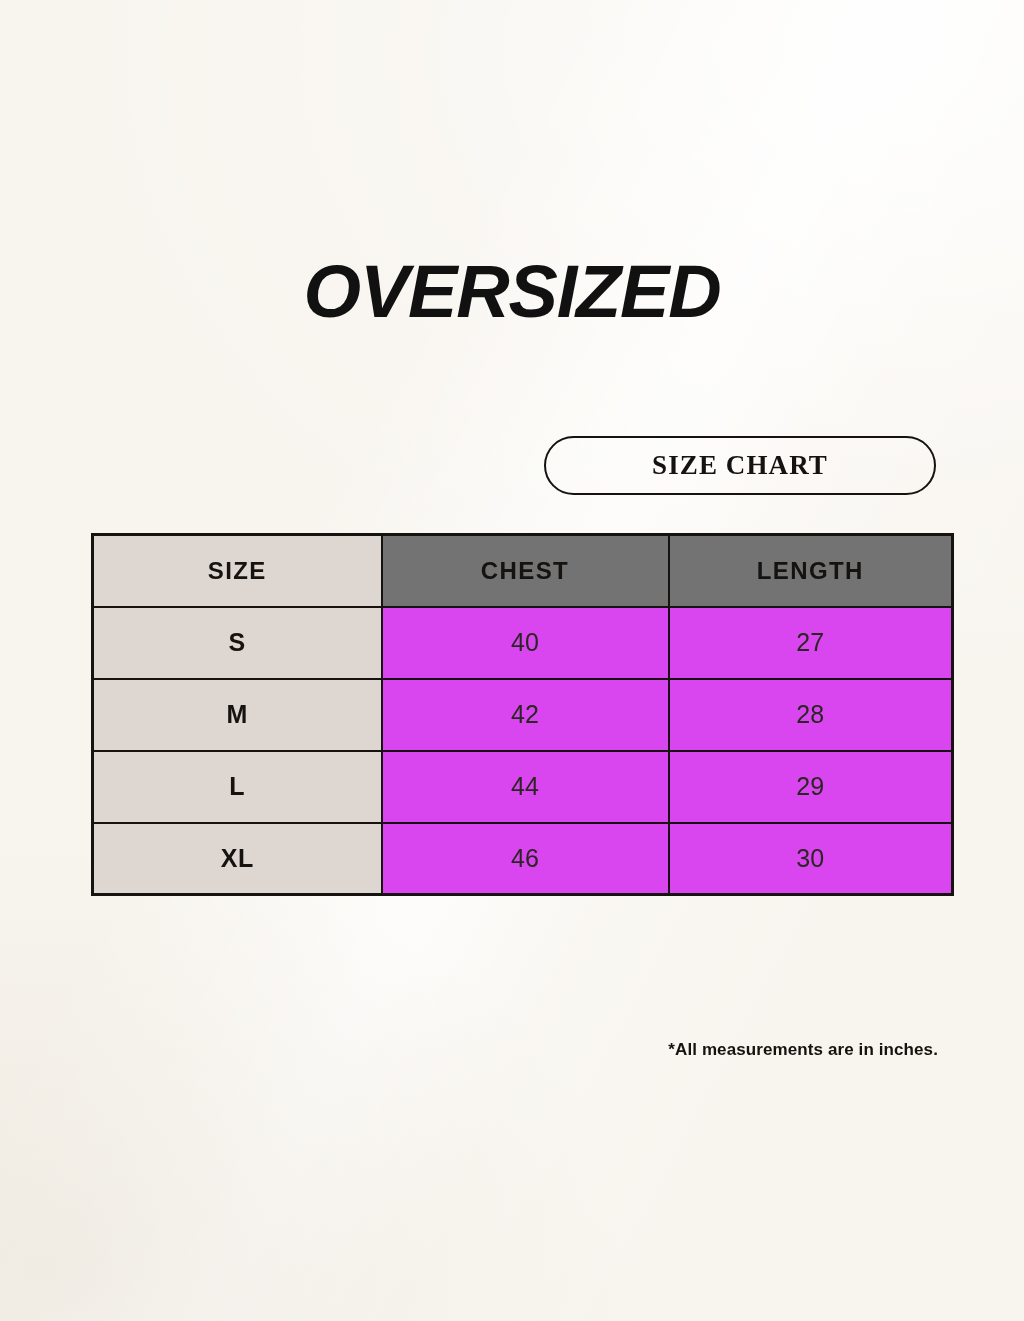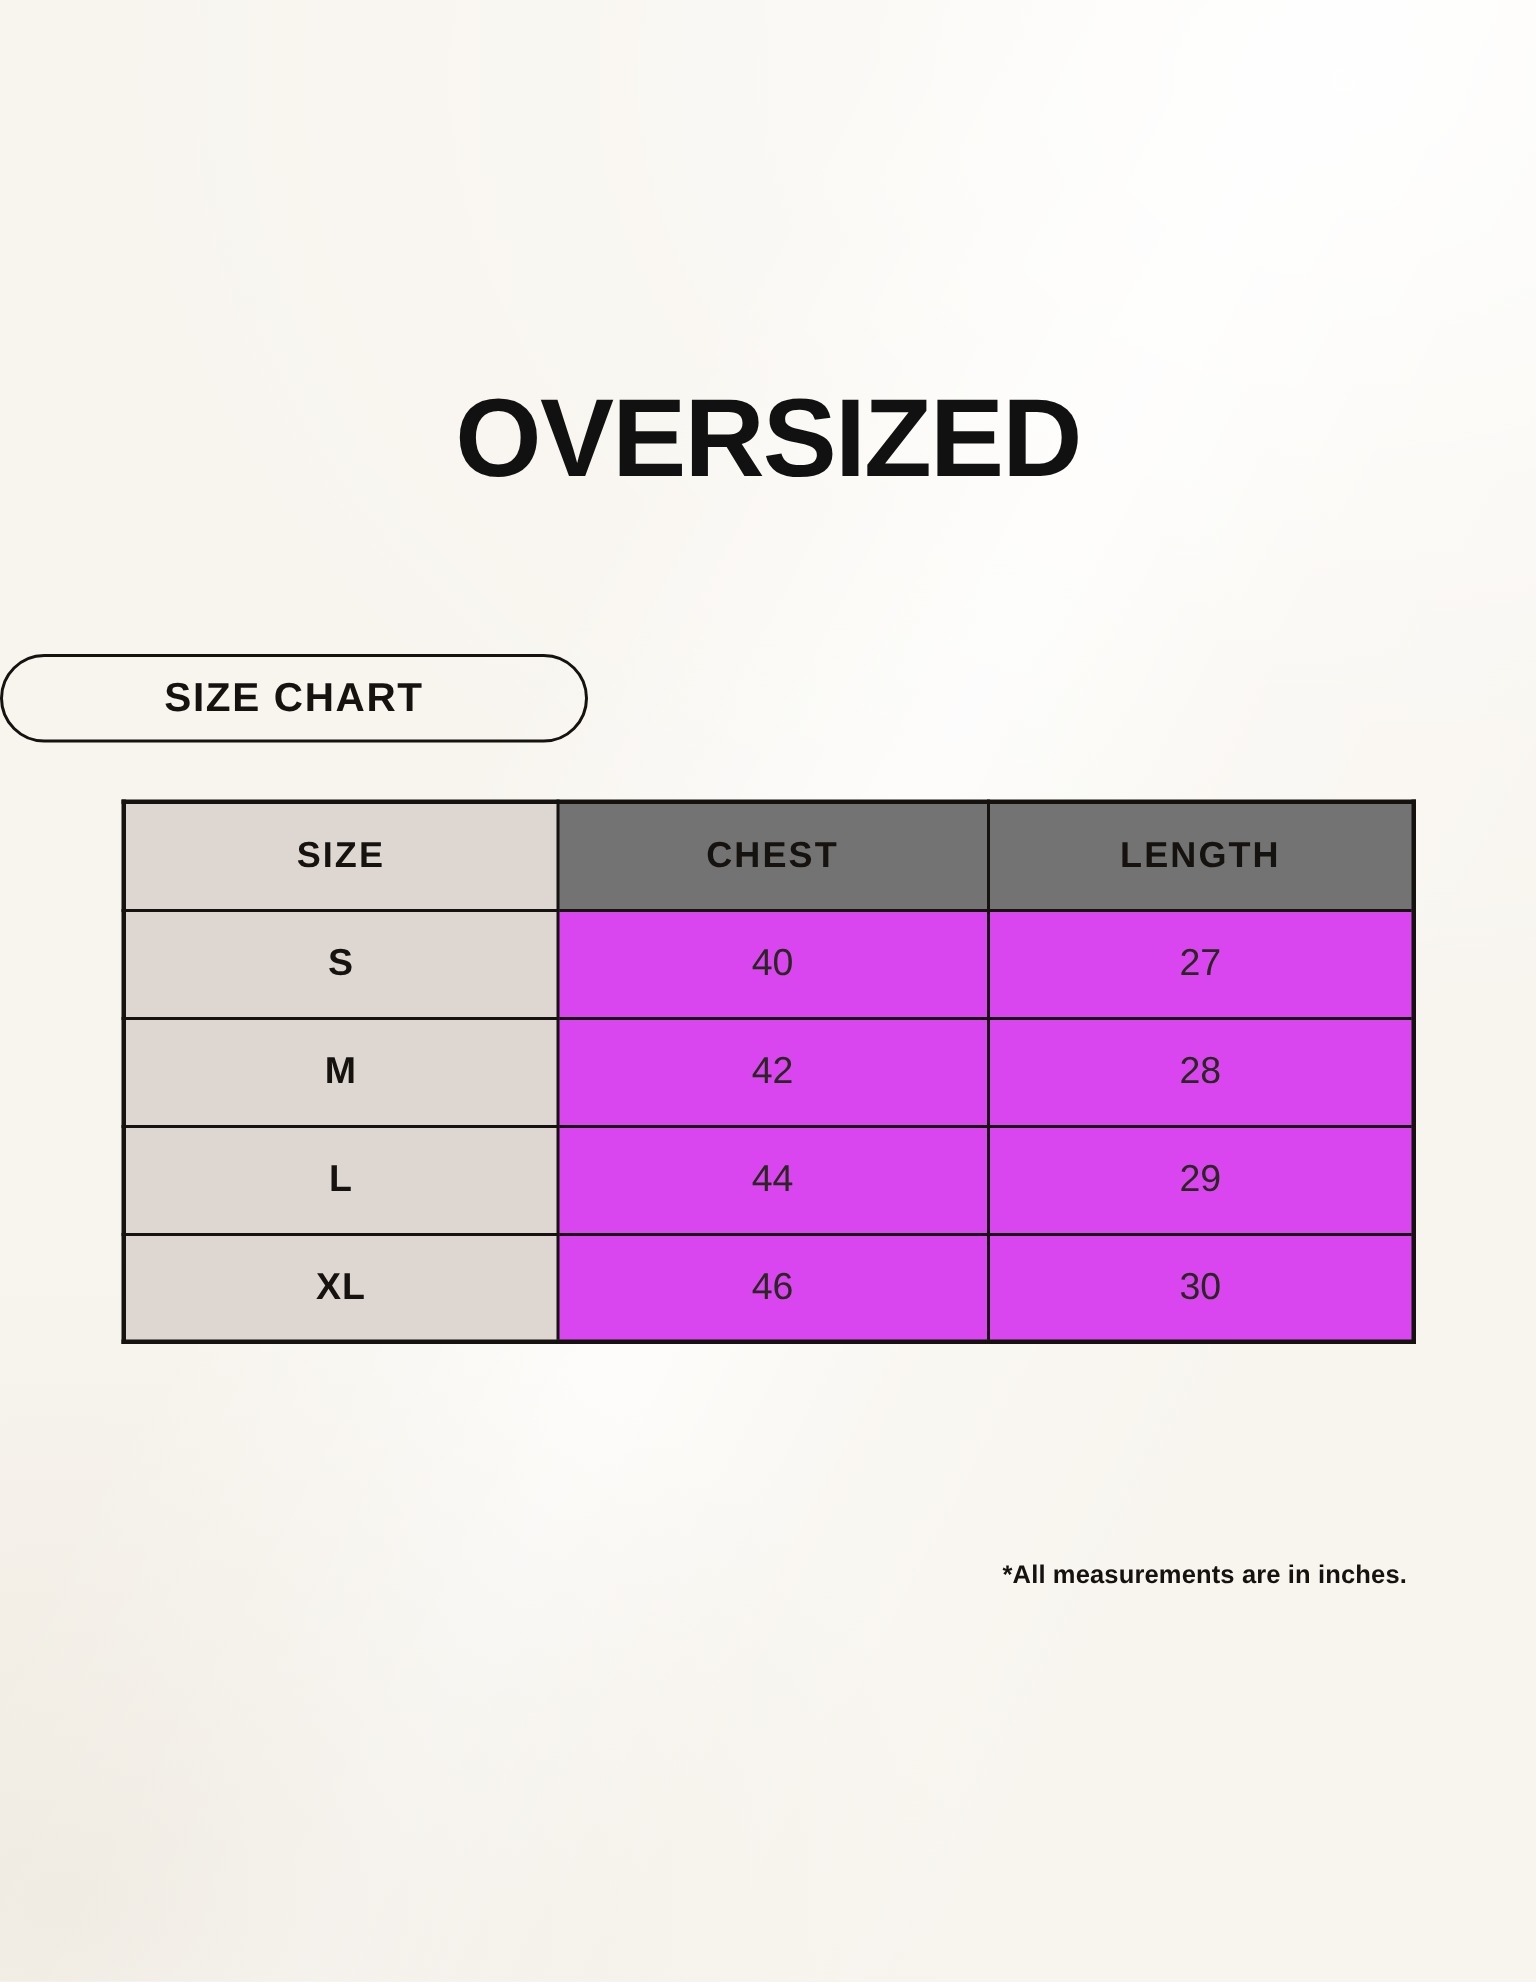--- a/index.html
+++ b/index.html
@@ -60,31 +60,33 @@
     position: absolute;
     left: 0;
     top: 258px;
     width: 1024px;
     text-align: center;
     font-size: 74px;
     line-height: 0.93;
     font-weight: 700;
     letter-spacing: -1.2px;
     color: #111111;
+    font-style: italic;
   }
   .title .line { display: block; }
 
   
   .pill-wrap {
     position: absolute;
     left: 0;
     top: 436px;
     width: 936px;
     display: flex;
-    justify-content: flex-start;
+    justify-content: flex-end;
+    font-family: Liberation Serif, serif;
   }
   .pill {
     width: 392px;
     height: 59px;
     border: 2.5px solid #15120F;
     border-radius: 999px;
     display: flex;
     align-items: center;
     justify-content: center;
     background: transparent;
@@ -92,21 +94,21 @@
   .pill-label {
     font-size: 27px;
     font-weight: 700;
     letter-spacing: 1.1px;
     color: #15120F;
   }
 
   
   .table-block {
     position: absolute;
-    left: 81px;
+    left: 91px;
     top: 533px;
     width: 860px;
   }
   table.size-table {
     width: 860px;
     border-collapse: collapse;
     table-layout: fixed;
     border: 3px solid #15120F;
   }
   table.size-table th,

